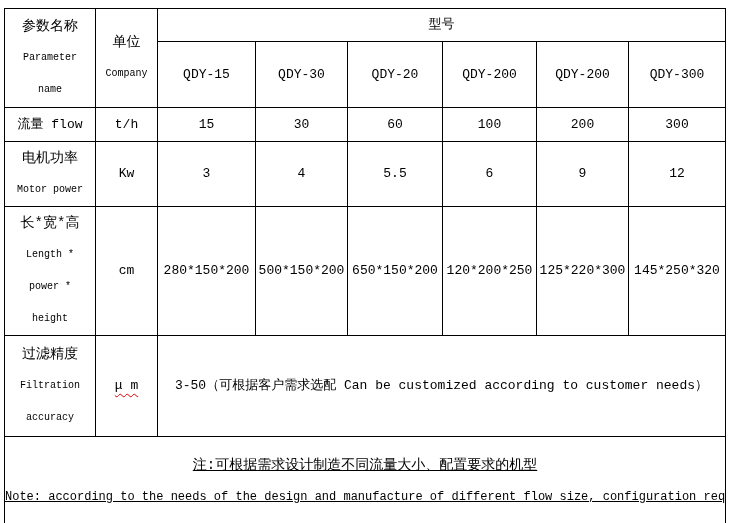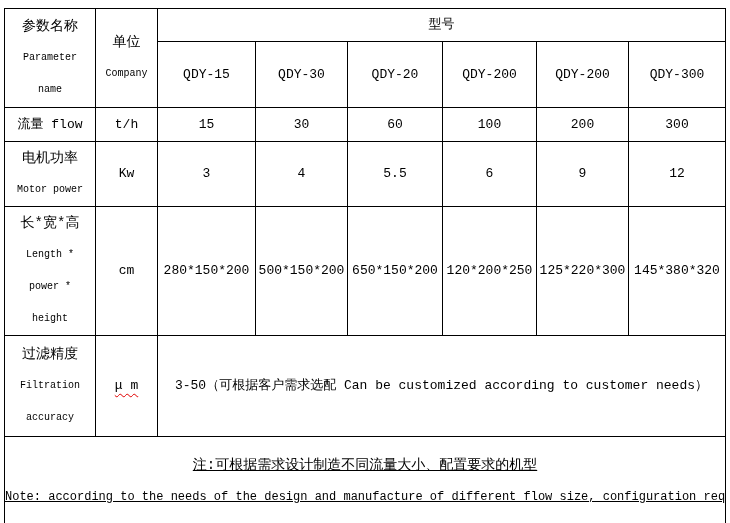--- a/index.html
+++ b/index.html
@@ -116,21 +116,21 @@
       <div class="l-en">Length *</div>
       <div class="l-en">power *</div>
       <div class="l-en">height</div>
     </td>
     <td class="unit-cell">cm</td>
     <td>280*150*200</td>
     <td>500*150*200</td>
     <td>650*150*200</td>
     <td>120*200*250</td>
     <td>125*220*300</td>
-    <td>145*380*320</td>
+    <td>145*250*320</td>
   </tr>
 
   <tr style="height:101px">
     <td>
       <div class="l-zh">过滤精度</div>
       <div class="l-en">Filtration</div>
       <div class="l-en">accuracy</div>
     </td>
     <td class="unit-cell"><span class="squiggle">μ m</span></td>
     <td colspan="6" class="merged-value">3-50（可根据客户需求选配 Can be customized according to customer needs）</td>

